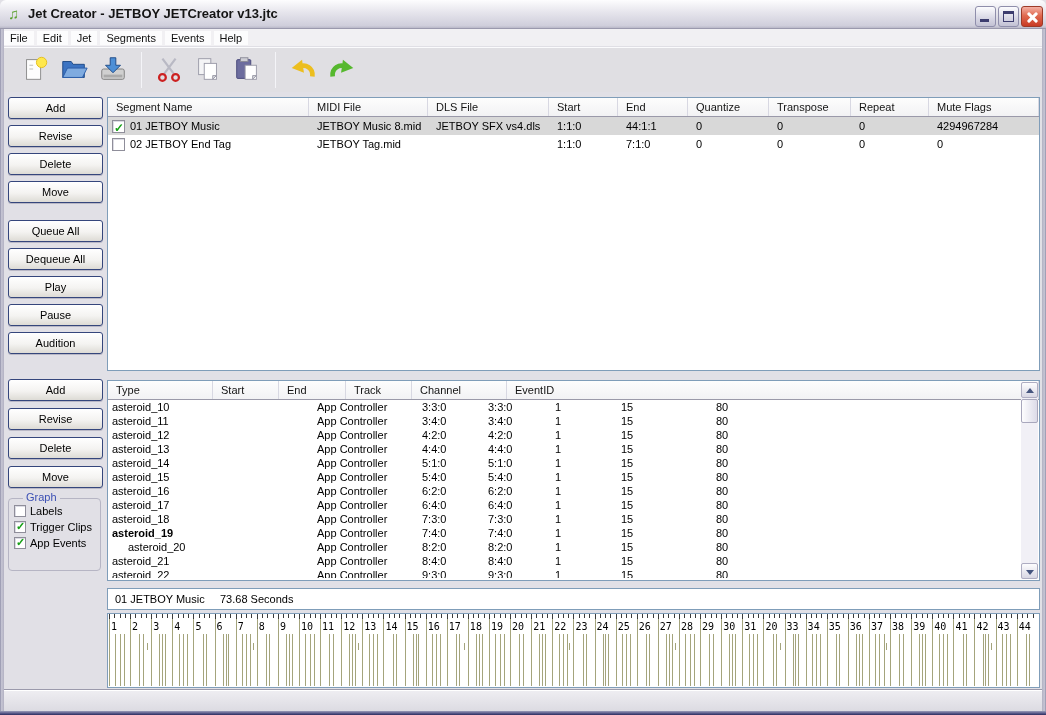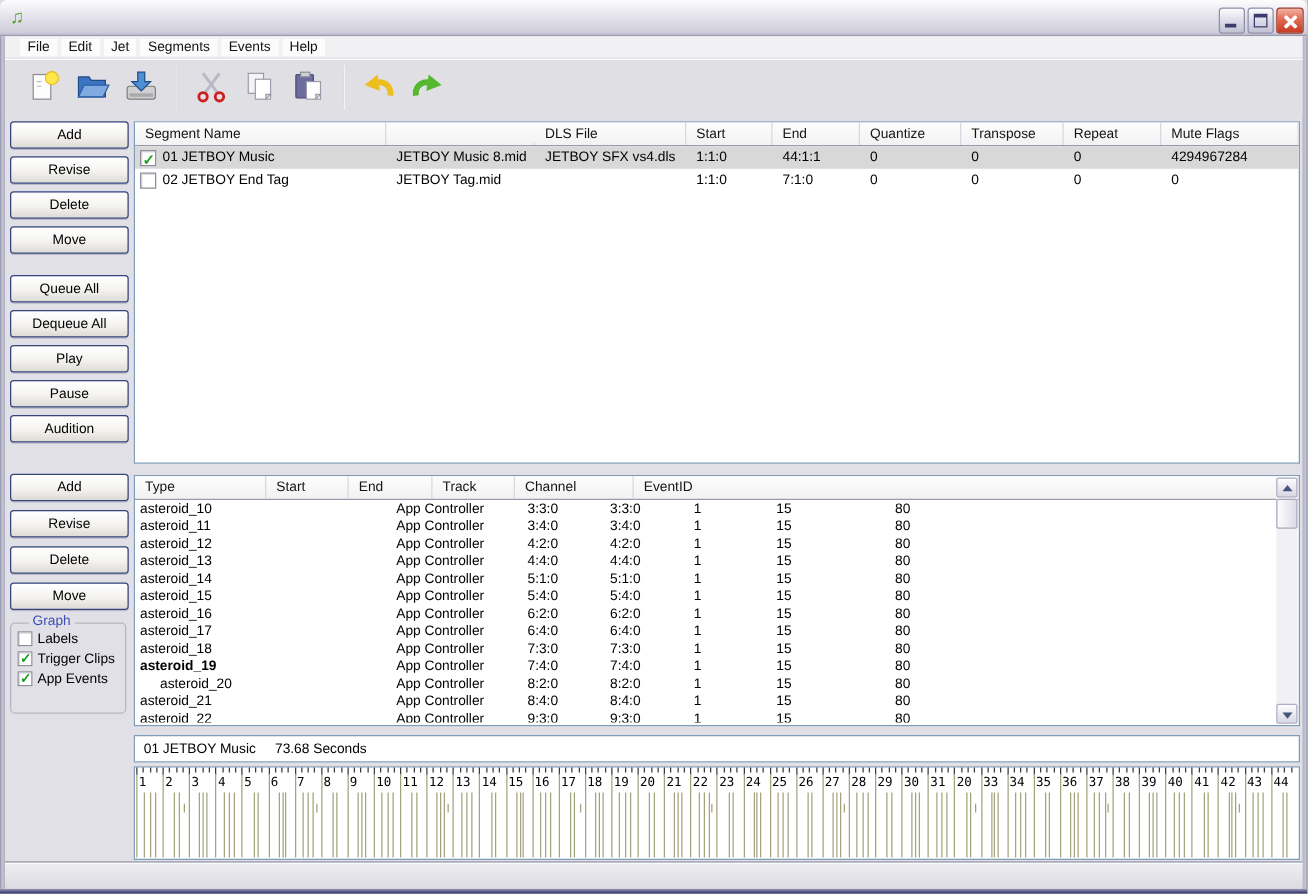--- a/index.html
+++ b/index.html
@@ -21,37 +21,37 @@
   .glyph-max { position:absolute; left:4px; top:4px; width:11px; height:11px; border:1px solid #3c3c6e; border-top-width:3px; }
   .glyph-x1,.glyph-x2 { position:absolute; left:4px; top:9px; width:13px; height:3px; background:#fff; border-radius:1px; }
   .glyph-x1 { transform:rotate(45deg); } .glyph-x2 { transform:rotate(-45deg); }
 
   .edge { position:absolute; background:linear-gradient(90deg,#8f8fa8,#c6c5d4 40%,#b2b1c2); width:4px; top:29px; bottom:4px; }
   .edge-l { left:0; } .edge-r { right:0; transform:scaleX(-1); }
   .edge-b { position:absolute; left:0; bottom:0; width:1046px; height:4px;
     background:linear-gradient(#9c9cb8,#4a4a7e 70%,#2e2e5c); }
 
   .menubar { position:absolute; left:4px; top:29px; width:1038px; height:18px;
-    background:#f1f0f3; border-bottom:1px solid #e0dfe5; display:flex; align-items:center; padding-left:12px; }
+    background:#f1f0f3; border-bottom:1px solid #e0dfe5; display:flex; align-items:center; padding-left:0; }
   .menu-item { font-size:11px; color:#111; background:#fcfcfd; padding:1px 6px; margin-right:3px; }
 
   .toolbar { position:absolute; left:4px; top:47px; width:1038px; height:45px;
     background:#e0dfe3; border-top:1px solid #fbfbfd; display:flex; align-items:center; padding-left:12px; }
   .tbtn { width:38px; height:38px; border:none; background:transparent; display:flex;
     align-items:center; justify-content:center; margin-right:1px; }
   .tsep { width:1px; height:36px; background:#b4b3c0; border-right:1px solid #f4f4f8; margin:0 8px; }
 
   
   .xpbtn { position:absolute; width:95px; height:22px; border:1px solid #35467c; border-radius:3px;
     background:linear-gradient(#ffffff,#f4f3f1 55%,#dddbd5); font-family:"Liberation Sans",sans-serif;
     font-size:11px; color:#000; box-shadow:0 1px 0 #b9b8c6; }
   .sunken { position:absolute; background:#fff; border:1px solid #7f9db9; }
 
   .lv-header { display:flex; height:19px; background:linear-gradient(#fdfdfd,#f2f2f4);
-    border-bottom:1px solid #9a99a9; }
+    border-bottom:1px solid #9a99a9;align-items:flex-end; }
   .lv-th { font-size:11px; line-height:18px; color:#141414; padding-left:8px;
     border-right:1px solid #d8d8e2; overflow:hidden; white-space:nowrap; }
   .lv-row { display:flex; overflow:hidden; }
   .lv-td { font-size:11px; padding-left:8px; overflow:hidden; white-space:nowrap; color:#000; }
   .row-selected { background:#d8d8d8; }
   .seg-row .lv-td, .seg-row { height:18px; line-height:18px; }
   .evt-row .lv-td, .evt-row { height:14px; line-height:14px; }
   .cell-first { padding-left:4px; display:flex; align-items:center; }
 
   .cb { display:inline-block; width:13px; height:13px; background:#fff; border:1px solid #8f8e9a;
@@ -93,20 +93,21 @@
     background:linear-gradient(#efeef2,#dcdbe2); border-top:1px solid #9b9aac;
     box-shadow:inset 0 1px 0 #ffffff; }
 </style>
 </head>
 <body>
 
 <div class="app">
 
   <div class="titlebar">
     <span class="title-icon">♫</span>
+    <span class="title-text">Jet Creator - JETBOY JETCreator v13.jtc</span>
     <div class="winbtns">
       <div class="wbtn">
           <span class="glyph-min"></span>
         </div>
       <div class="wbtn">
           <span class="glyph-max"></span>
         </div>
       <div class="wbtn wbtn-close">
           <span class="glyph-x1"></span>
           <span class="glyph-x2"></span>

